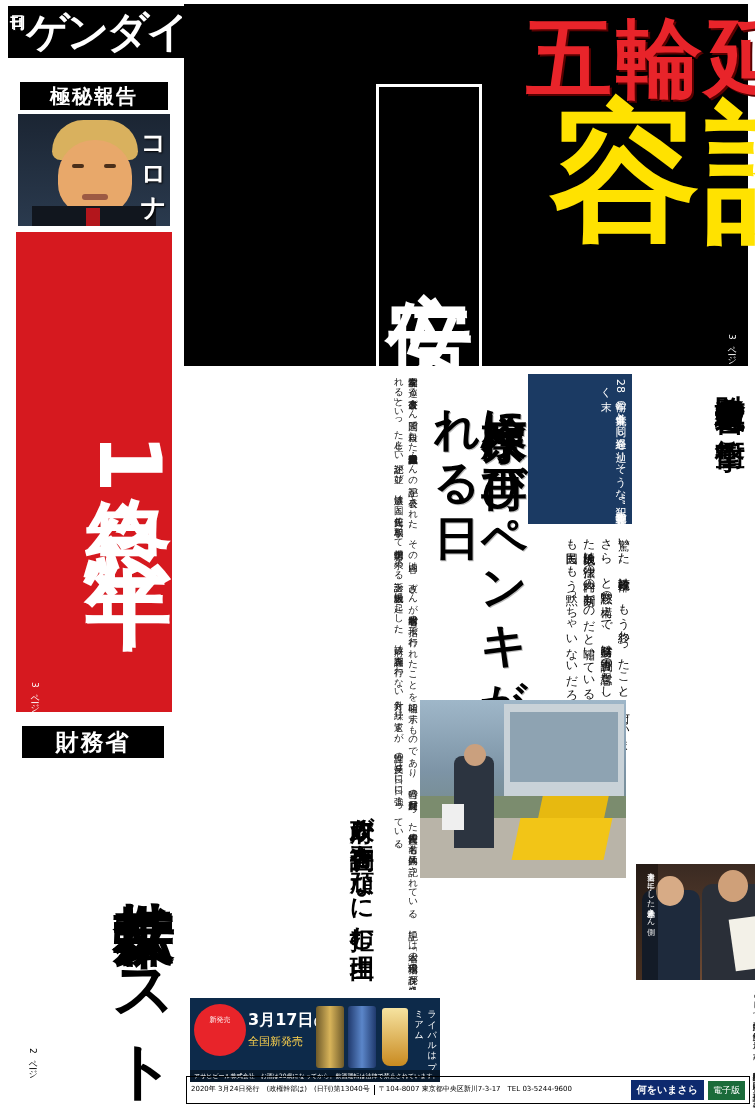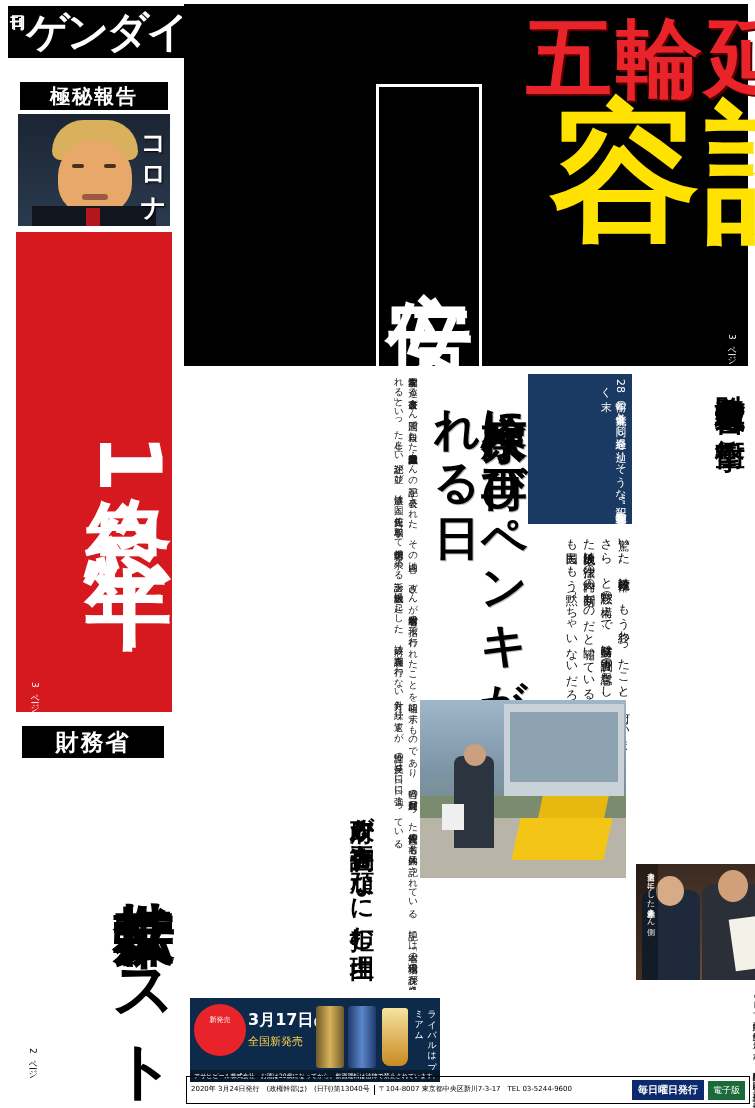--- a/index.html
+++ b/index.html
@@ -220,18 +220,18 @@
     <div class="can2"></div>
     <div class="glass"></div>
     <div class="tag">ライバルはプレミアム</div>
     <div class="foot">アサヒビール株式会社　お酒は20歳になってから。飲酒運転は法律で禁止されています。</div>
   </div>
 
   <div class="footer">
     <div class="c1">2020年 3月24日発行　(政権幹部は)　(日刊)第13040号</div>
     <div class="c2">〒104-8007 東京都中央区新川7-3-17　TEL 03-5244-9600</div>
     <div class="c3">
-      <span class="brand">毎日曜日発行</span>
+      <span class="brand">何をいまさら</span>
       <span class="brand2">電子版</span>
     </div>
   </div>
 
 </div>
 
 </body></html>

